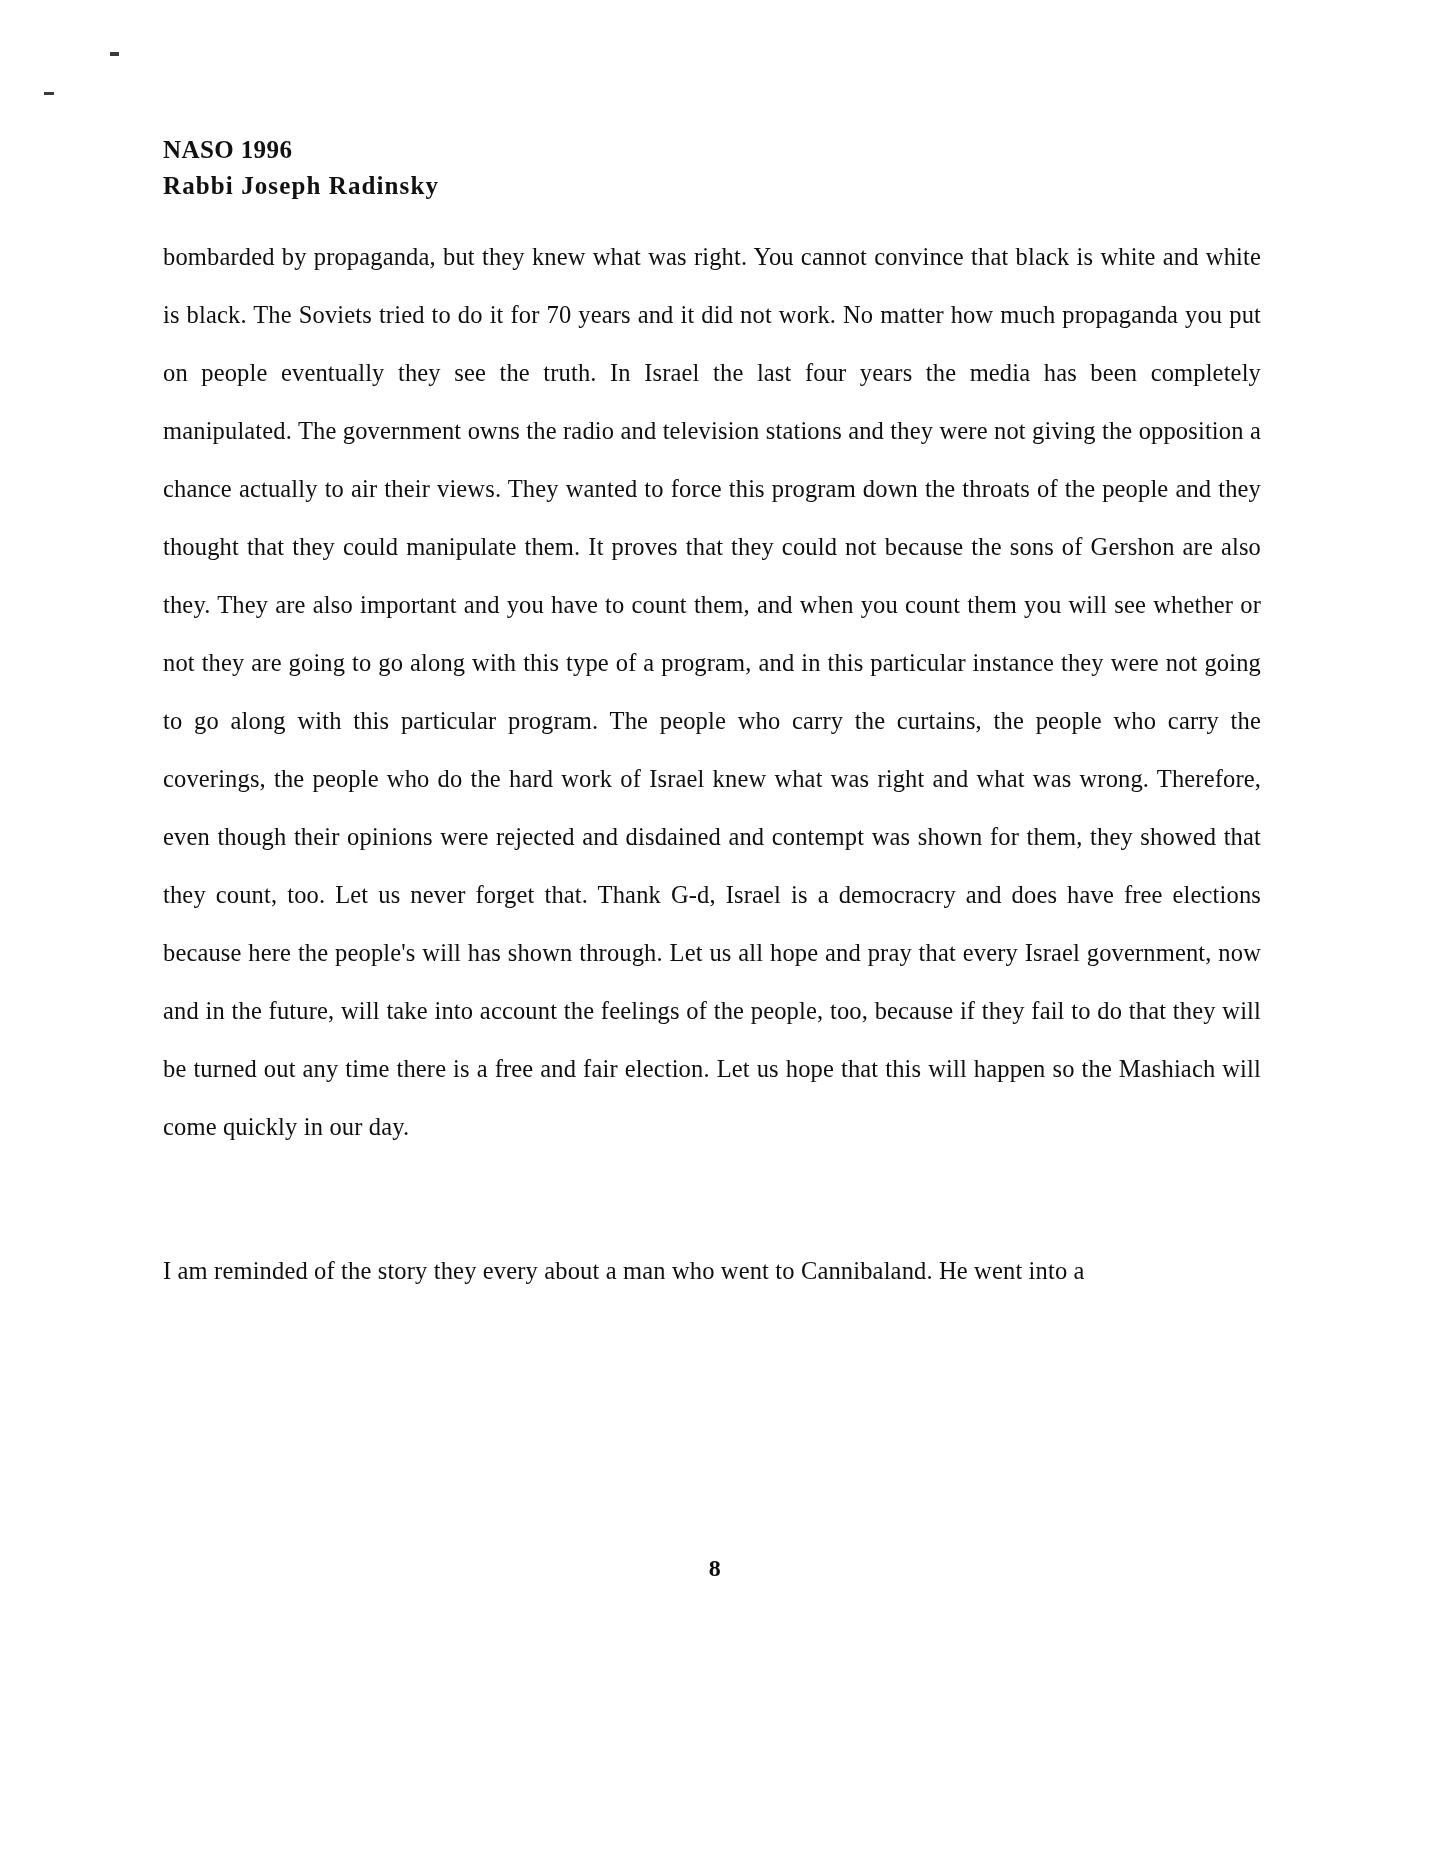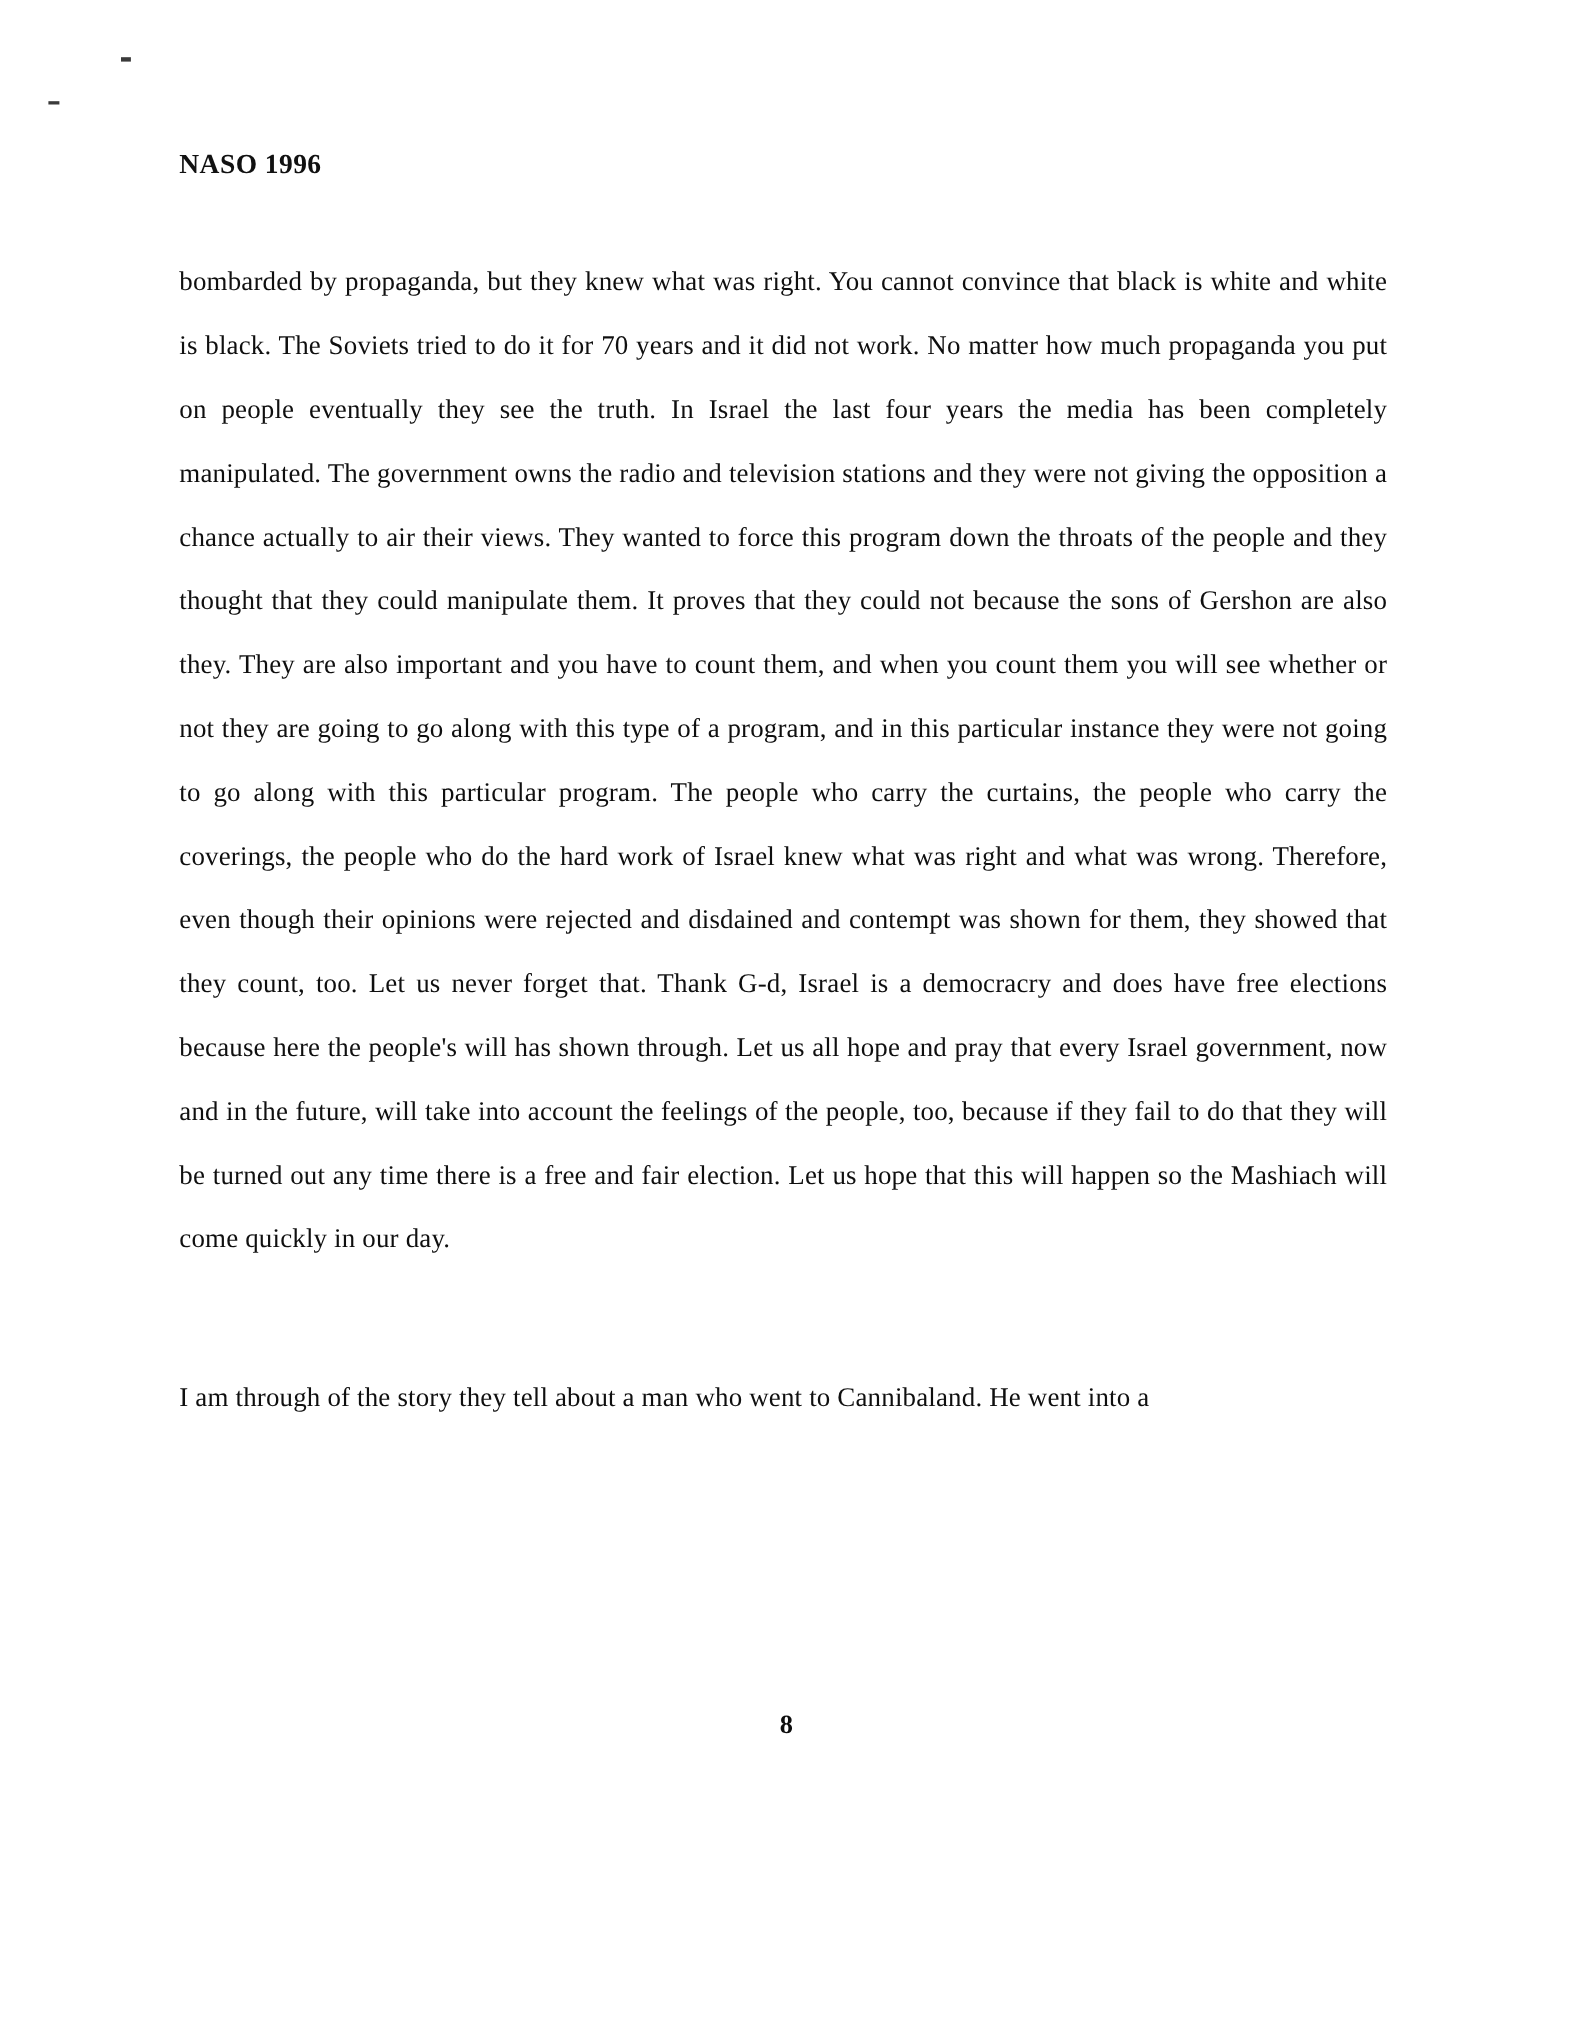--- a/index.html
+++ b/index.html
@@ -78,23 +78,24 @@
 </head>
 <body>
 
 <div class="page">
 
   <div class="scan-speck speck-a"></div>
   <div class="scan-speck speck-b"></div>
 
   <div class="header-block">
     <div class="header-line first">NASO 1996</div>
+    <div class="header-line second">Rabbi Joseph Radinsky</div>
   </div>
 
   <div class="body-block">
     <p class="para">bombarded by propaganda, but they knew what was right.  You cannot convince that black is white and white is black.  The Soviets tried to do it for 70 years and it did not work.  No matter how much propaganda you put on people eventually they see the truth.  In Israel the last four years the media has been completely manipulated.  The government owns the radio and television stations and they were not giving the opposition a chance actually to air their views.  They wanted to force this program down the throats of the people and they thought that they could manipulate them.  It proves that they could not because the sons of Gershon are also they.  They are also important and you have to count them, and when you count them you will see whether or not they are going to go along with this type of a program, and in this particular instance they were not going to go along with this particular program.  The people who carry the curtains, the people who carry the coverings, the people who do the hard work of Israel knew what was right and what was wrong.  Therefore, even though their opinions were rejected and disdained and contempt was shown for them, they showed that they count, too.  Let us never forget that.  Thank G-d, Israel is a democracry and does have free elections because here the people's will has shown through.  Let us all hope and pray that every Israel government, now and in the future, will take into account the feelings of the people, too, because if they fail to do that they will be turned out any time there is a free and fair election.  Let us hope that this will happen so the Mashiach will come quickly in our day.</p>
     <div class="spacer-para"></div>
-    <p class="para last-para">I am through of the story they tell about a man who went to Cannibaland.  He went into a</p>
+    <p class="para last-para">I am reminded of the story they every about a man who went to Cannibaland.  He went into a</p>
   </div>
 
   <div class="page-number">8</div>
 
 </div>
 
 </body></html>

